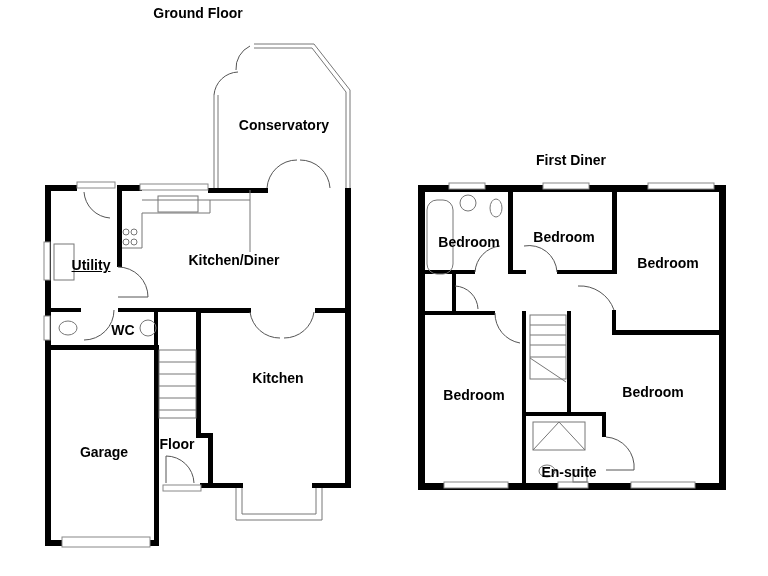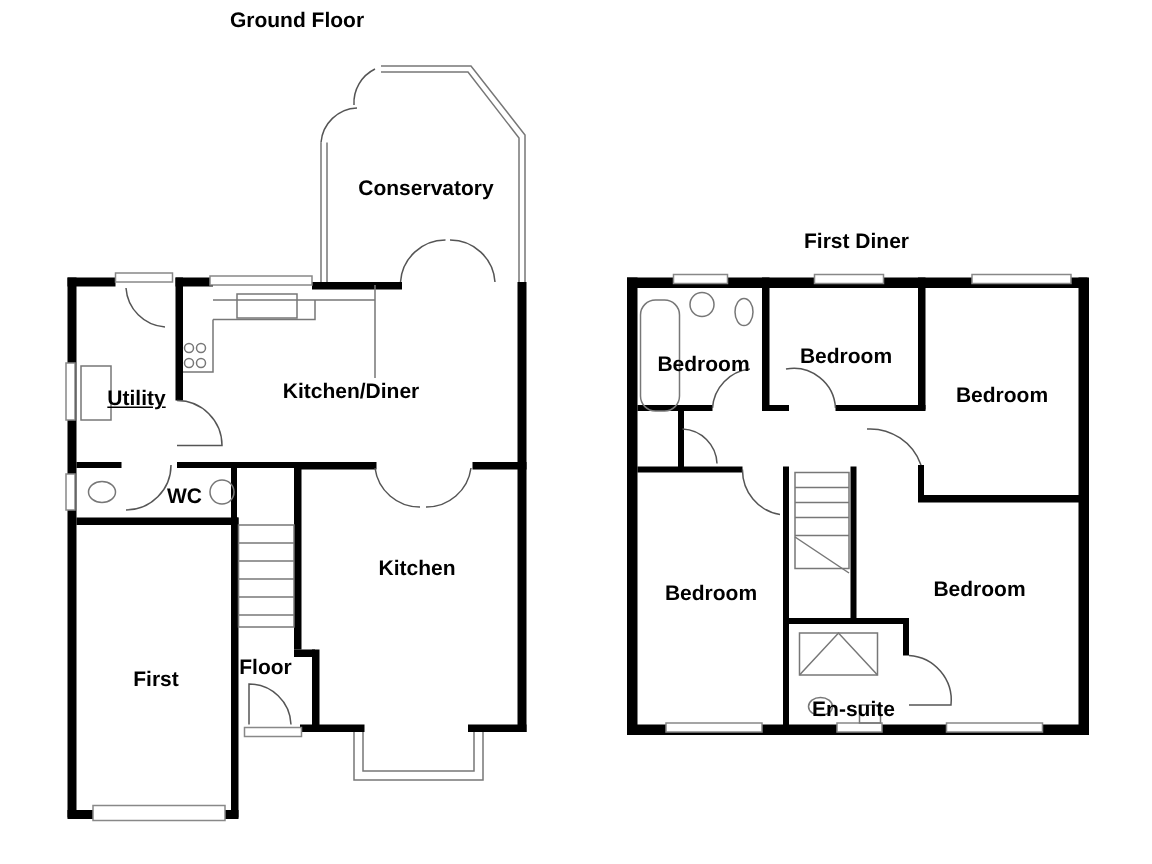--- a/index.html
+++ b/index.html
@@ -126,21 +126,21 @@
 </svg>
 
 <div class="title" style="left:198px; top:5px;text-align:center;">Ground Floor</div>
 <div class="title" style="left:571px; top:152px;">First Diner</div>
 
 <div class="room" style="left:284px; top:125px;">Conservatory</div>
 <div class="room" style="left:234px; top:260px;">Kitchen/Diner</div>
 <div class="room" style="left:91px; top:265px;text-decoration:underline;">Utility</div>
 <div class="room" style="left:123px; top:330px;">WC</div>
 <div class="room" style="left:278px; top:378px;">Kitchen</div>
-<div class="room" style="left:104px; top:452px;">First</div>
+<div class="room" style="left:104px; top:452px;">Garage</div>
 <div class="room" style="left:177px; top:444px;">Floor</div>
 
 <div class="room" style="left:469px; top:242px;">Bedroom</div>
 <div class="room" style="left:564px; top:237px;">Bedroom</div>
 <div class="room" style="left:668px; top:263px;">Bedroom</div>
 <div class="room" style="left:474px; top:395px;">Bedroom</div>
 <div class="room" style="left:653px; top:392px;">Bedroom</div>
 <div class="room" style="left:569px; top:472px;">En-suite</div>
 
 </body></html>

